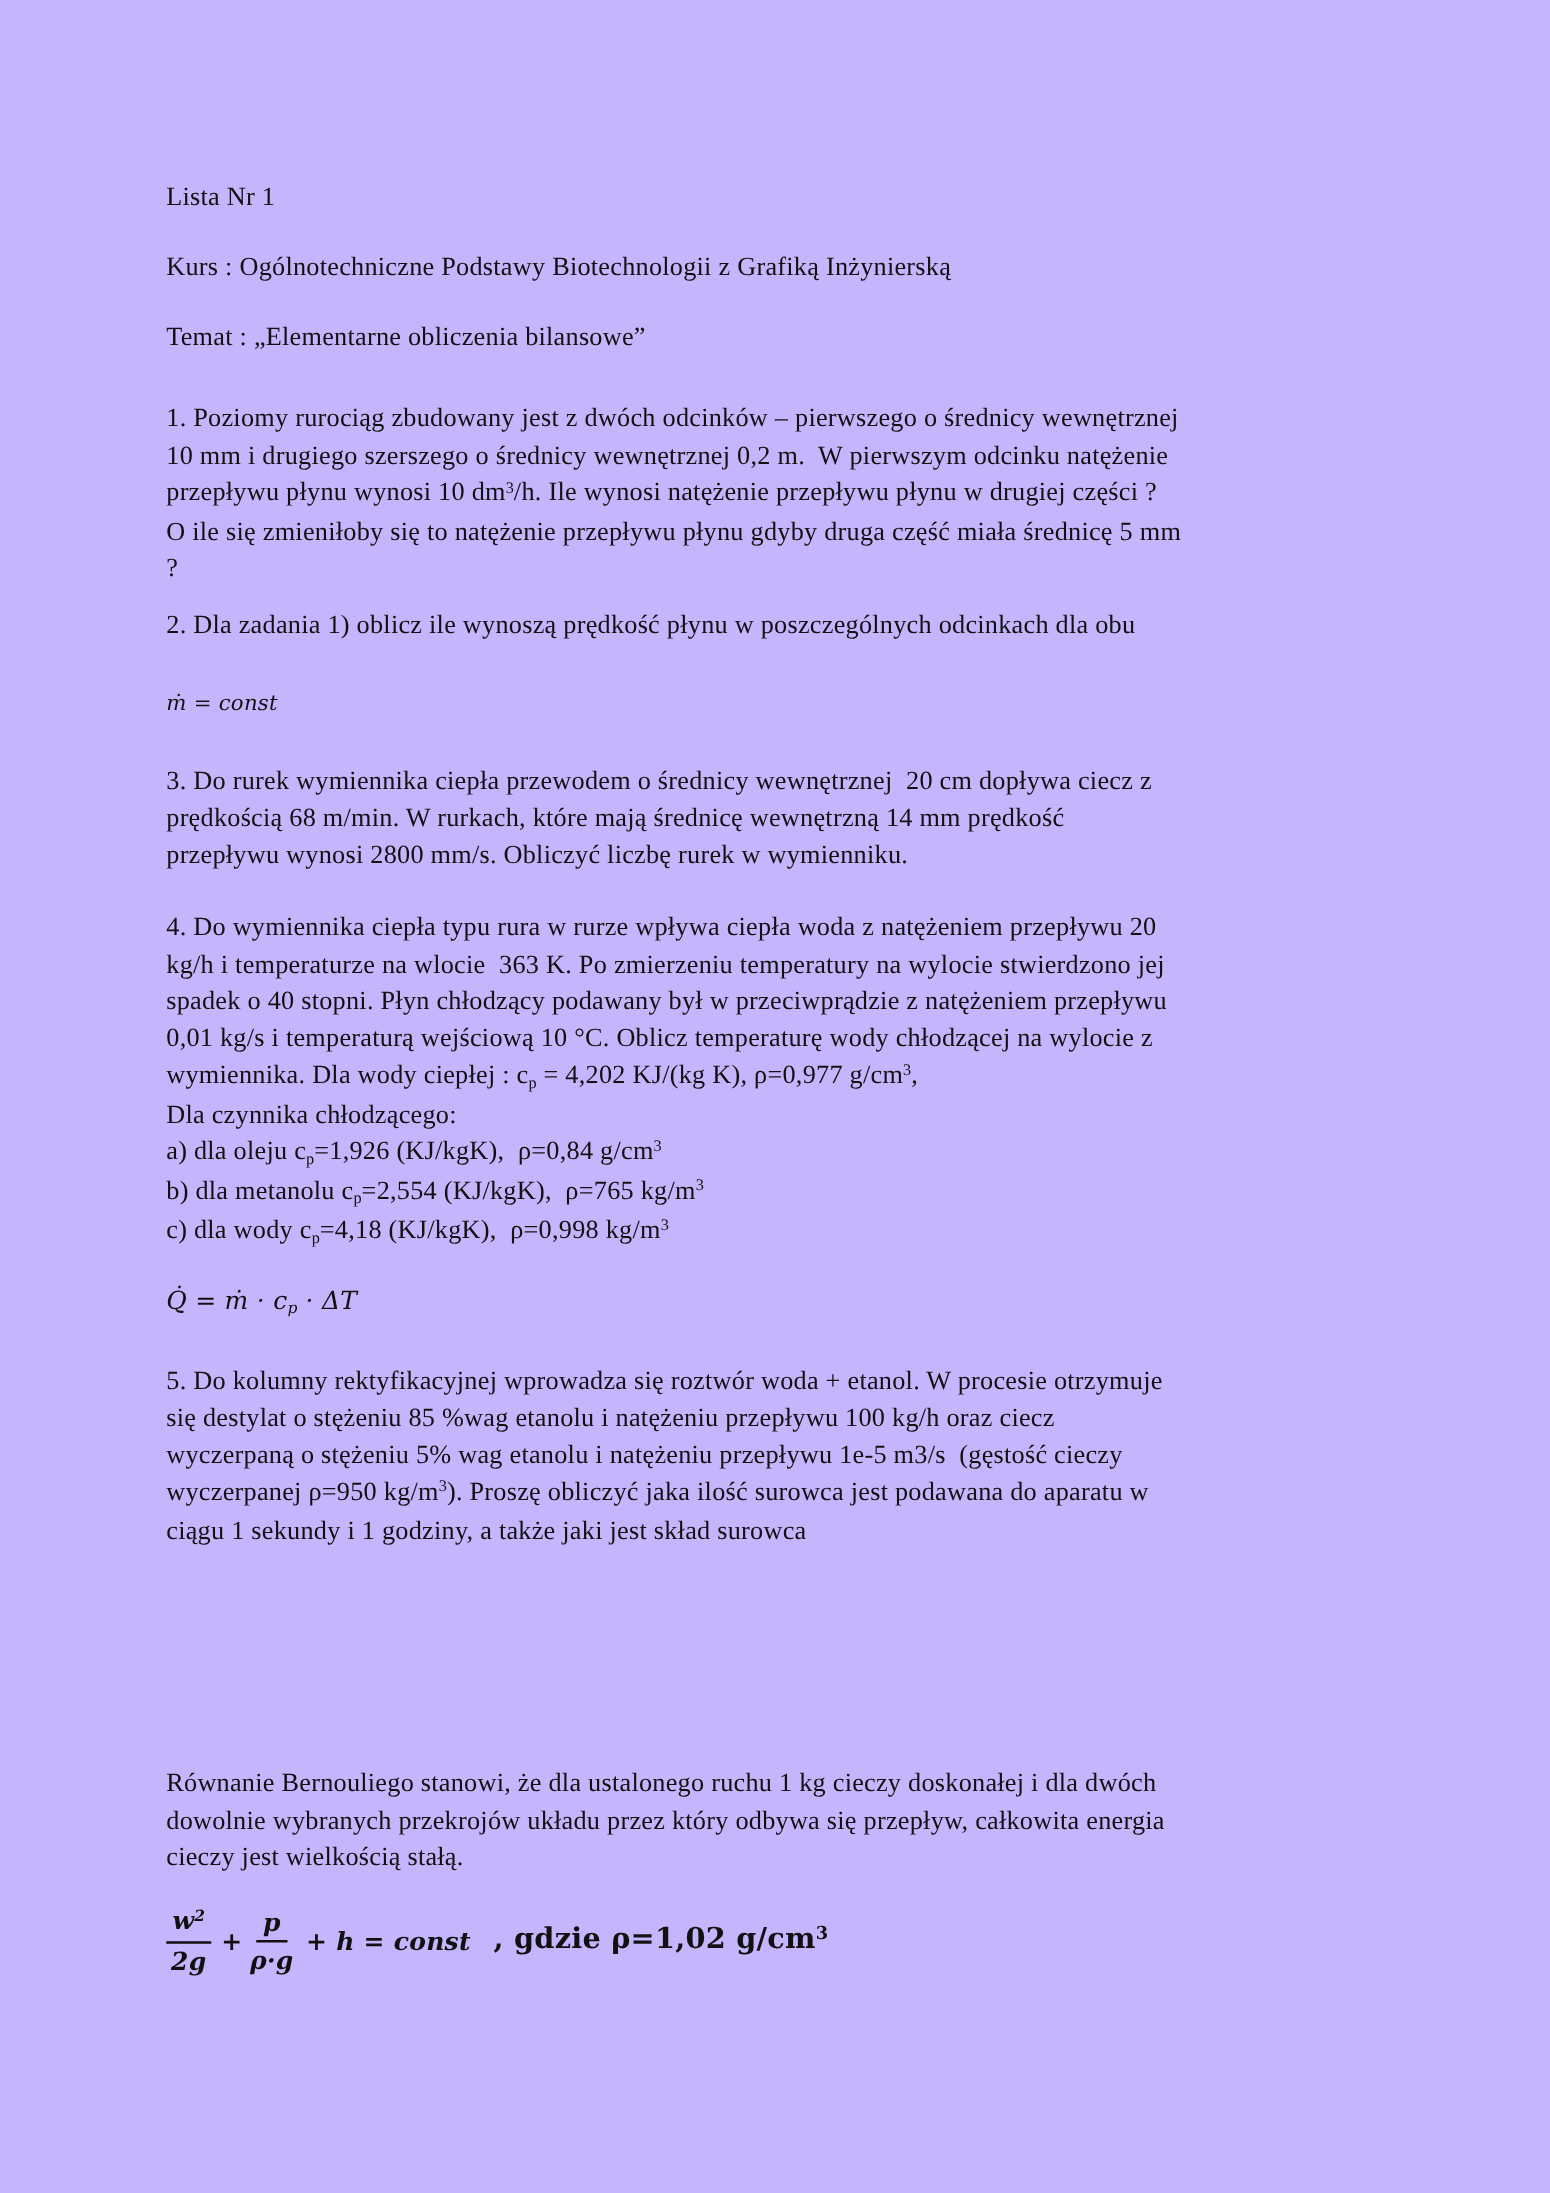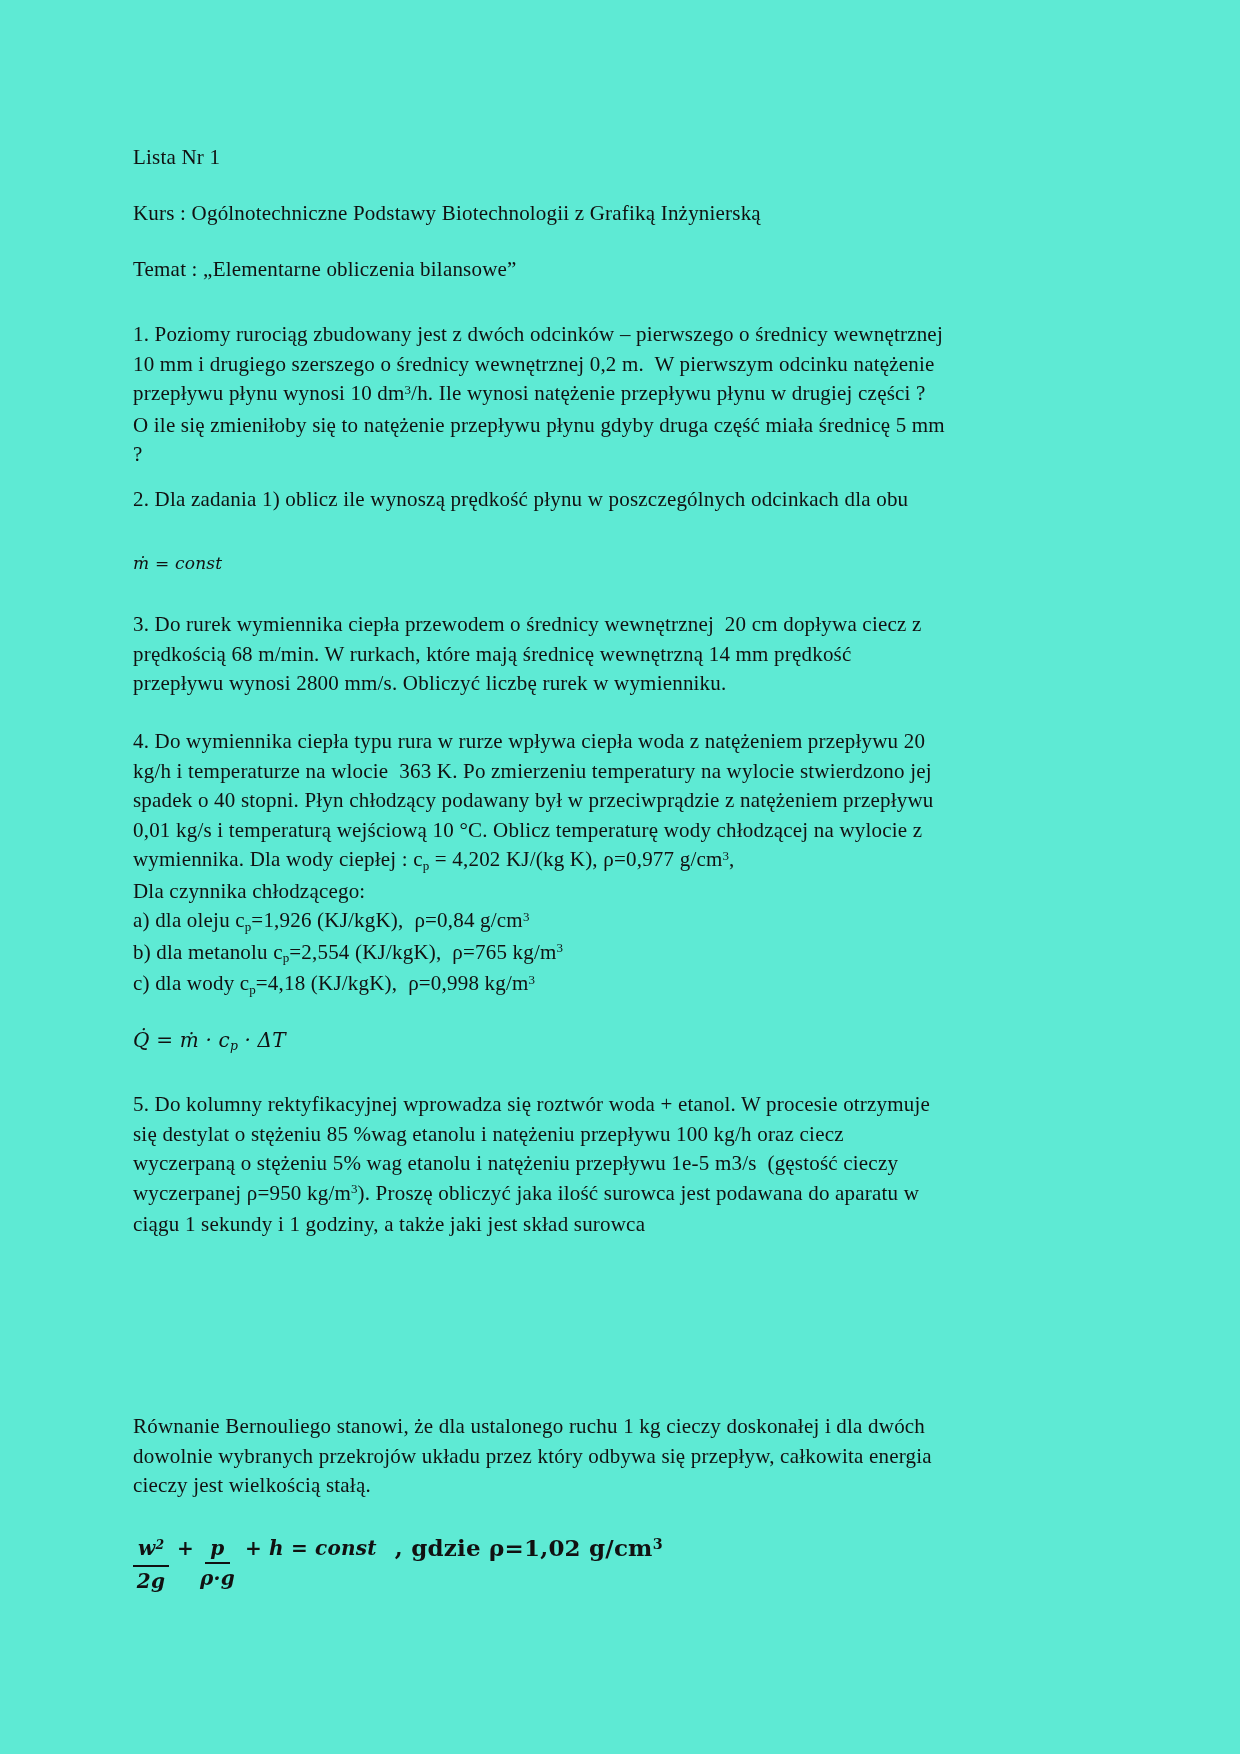--- a/index.html
+++ b/index.html
@@ -4,21 +4,21 @@
 <style>
   html, body {
     margin: 0;
     padding: 0;
     background: #ffffff;
   }
   .page {
     position: relative;
     width: 1240px;
     height: 1754px;
-    background: #5eead4;
+    background: #c4b5fd;
     color: #111111;
     font-family: "Liberation Serif", "DejaVu Serif", serif;
     font-size: 21px;
     line-height: 29.5px;
     letter-spacing: 0.2px;
     overflow: hidden;
   }
   .block {
     position: absolute;
     left: 133px;
@@ -38,25 +38,24 @@
     letter-spacing: 0;
   }
   .equation {
     font-family: "DejaVu Serif", "Liberation Serif", serif;
     font-style: italic;
     font-size: 17px;
   }
   .equation.heat { font-size: 20px; }
   .bern-eq {
     display: flex;
-    align-items: flex-start;
+    align-items: center;
     font-family: "DejaVu Serif", "Liberation Serif", serif;
     font-size: 20px;
     line-height: 24px;
-    margin-top: 12px;
   }
   .bern-eq .math { font-style: italic; font-weight: bold; }
   .frac {
     display: inline-flex;
     flex-direction: column;
     align-items: center;
     text-align: center;
     margin-right: 4px;
   }
   .frac .num {

